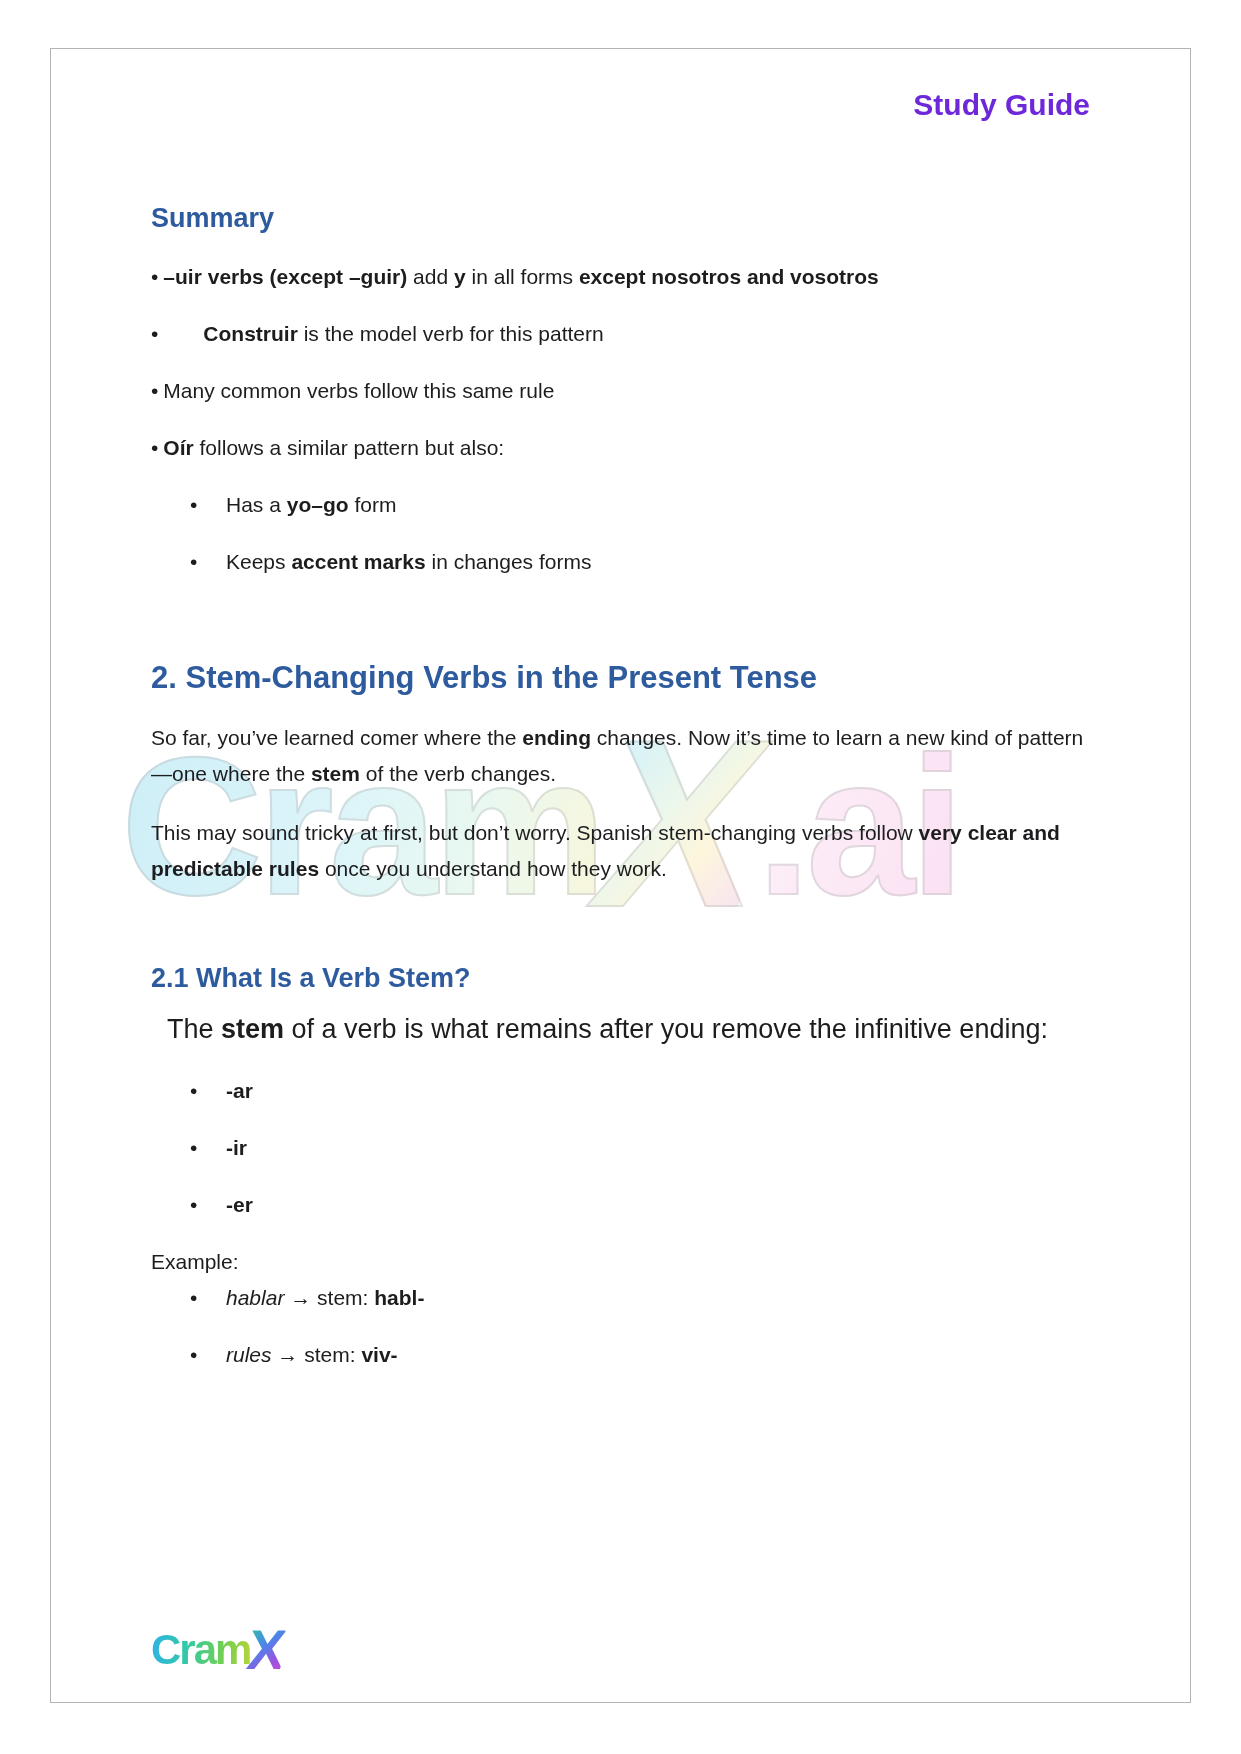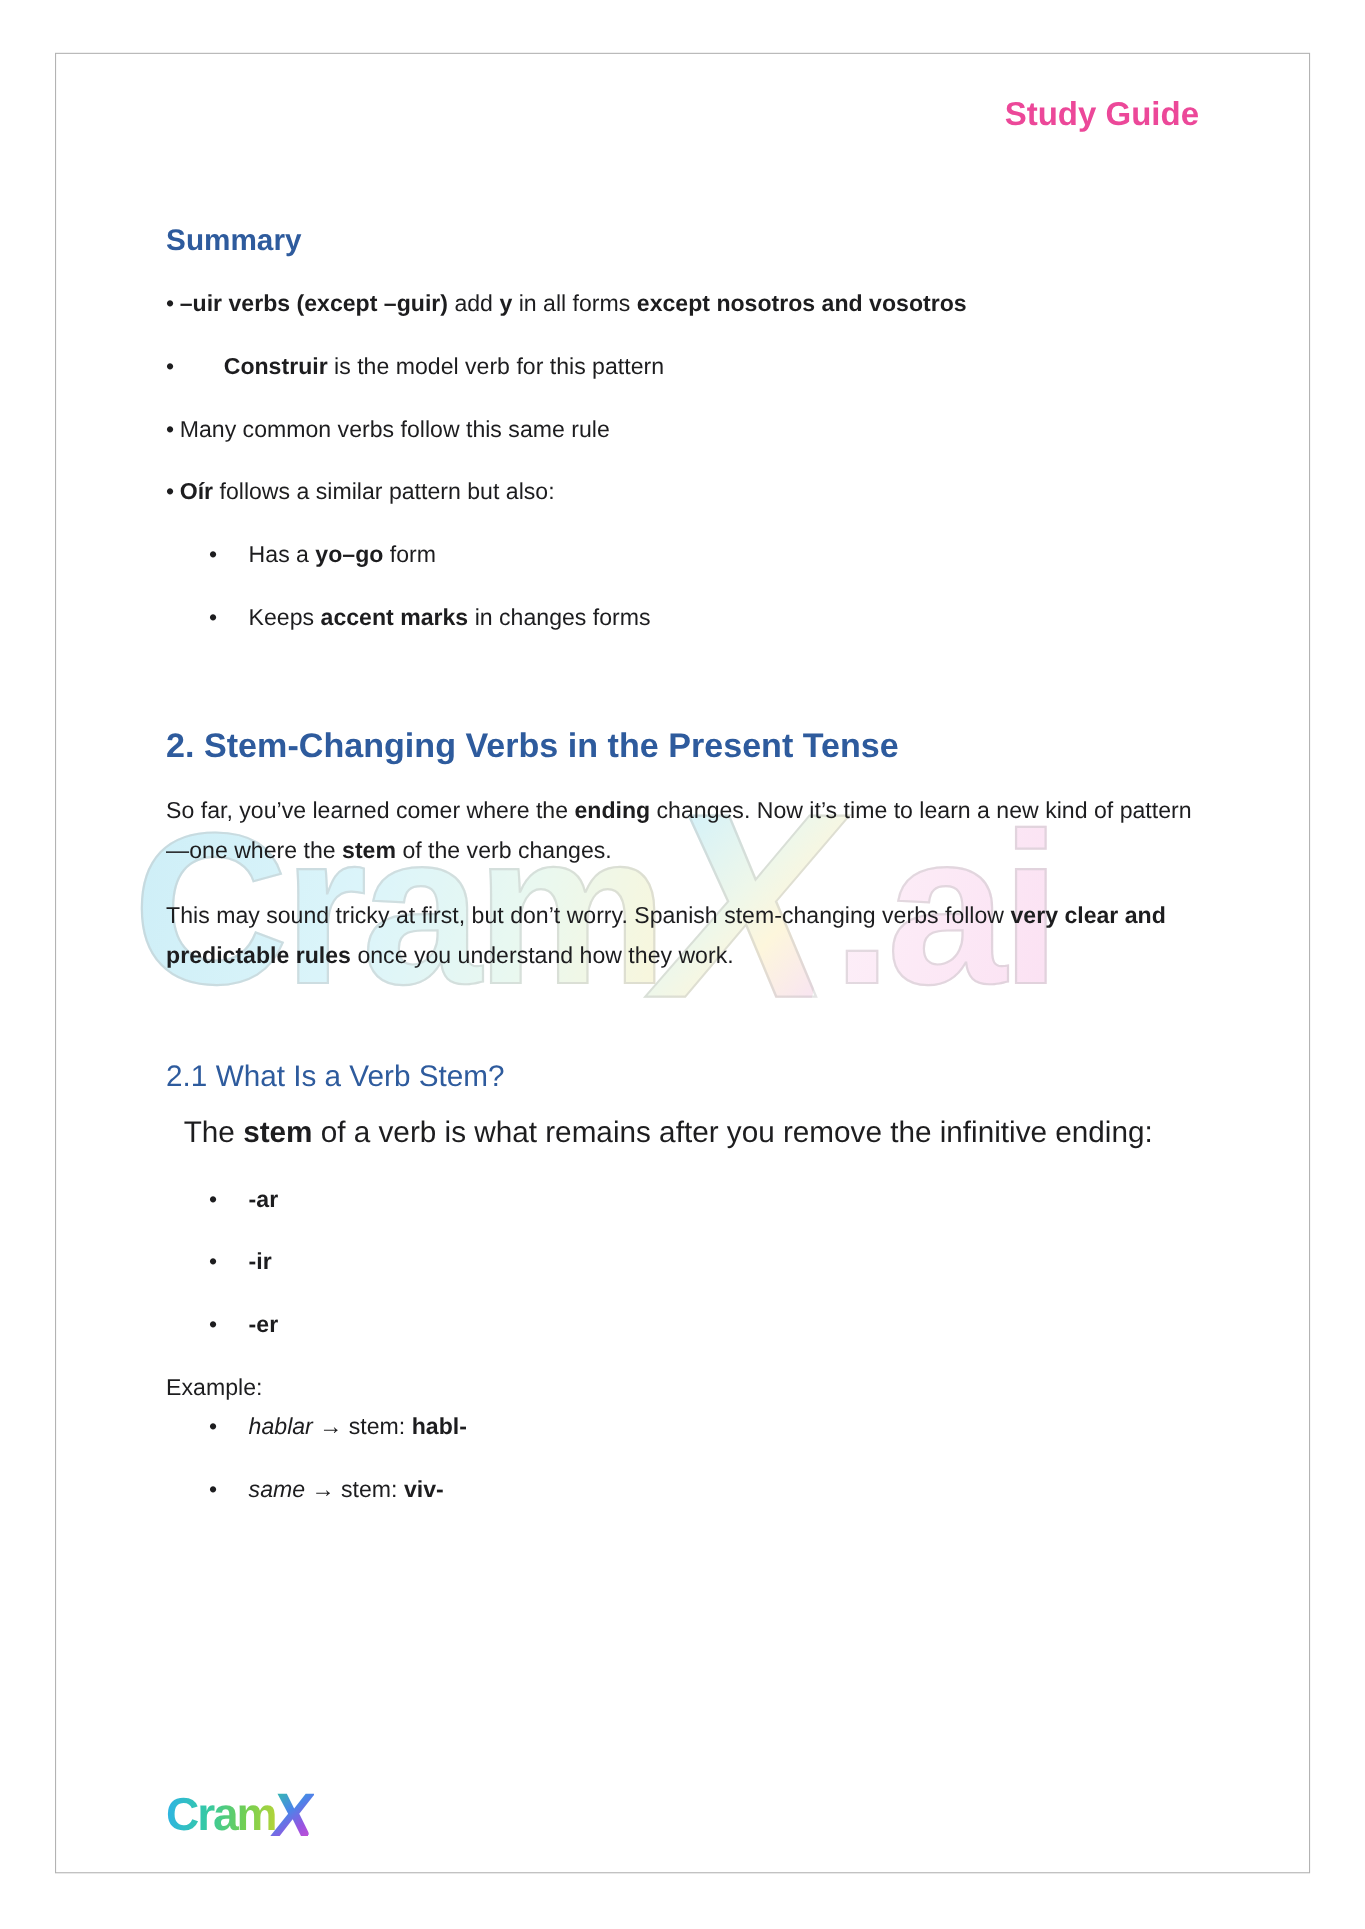--- a/index.html
+++ b/index.html
@@ -37,33 +37,33 @@
     background-image:linear-gradient(125deg,#d6f2f8 12%,#eef7ea 45%,#fdf6dc 65%,#f8e3f3 95%);
     background-clip:text; -webkit-background-clip:text;
   }
   .wm-ai {
     background-image:linear-gradient(105deg,#fdf1f9 0%,#fbe2f3 90%);
   }
   
   .content { position:relative; z-index:1; padding:0 100px; }
   .doc-title {
     margin-top:38px; font-size:30px; line-height:36px;
-    font-weight:700; text-align:right; color:#ec4899;
+    font-weight:700; text-align:right; color:#6d28d9;
   }
   .h-summary {
     margin-top:78px; font-size:27px; line-height:34px;
     font-weight:700; color:var(--heading-blue,#2e5b9d);
   }
   .h-section {
     margin-top:82px; font-size:31px; line-height:40px;
     font-weight:700; color:var(--heading-blue,#2e5b9d);
   }
   .h-subsection {
     margin-top:74px; font-size:27px; line-height:34px;
-    font-weight:400; color:var(--heading-blue,#2e5b9d);
+    font-weight:700; color:var(--heading-blue,#2e5b9d);
   }
   .para { font-size:21px; line-height:36px; }
   .p1 { margin-top:22px; }
   .p2 { margin-top:23px; }
   .intro { margin-top:20px; font-size:27px; line-height:28px;margin-left:16px; }
   .list { margin-top:28px; }
   .list-endings { margin-top:34px; }
   .list-example { margin-top:8px; }
   .bullet { font-size:21px; line-height:28px; margin-bottom:29px; }
   .bullet .mk { margin-right:5px; }
@@ -144,21 +144,21 @@
       </div>
     </div>
 
     <div class="example-label">Example:</div>
 
     <div class="list list-example">
       <div class="bullet sub">
         <span class="mk">•</span><span><span style="font-style: italic;">hablar</span><span> → stem: </span><span style="font-weight: 700;">habl-</span></span>
       </div>
       <div class="bullet sub">
-        <span class="mk">•</span><span><span style="font-style: italic;">same</span><span> → stem: </span><span style="font-weight: 700;">viv-</span></span>
+        <span class="mk">•</span><span><span style="font-style: italic;">rules</span><span> → stem: </span><span style="font-weight: 700;">viv-</span></span>
       </div>
     </div>
 
   </div>
 
   <div class="logo">
     <span class="logo-cram">Cram</span><span class="logo-x">X</span>
   </div>
 
 </div>

